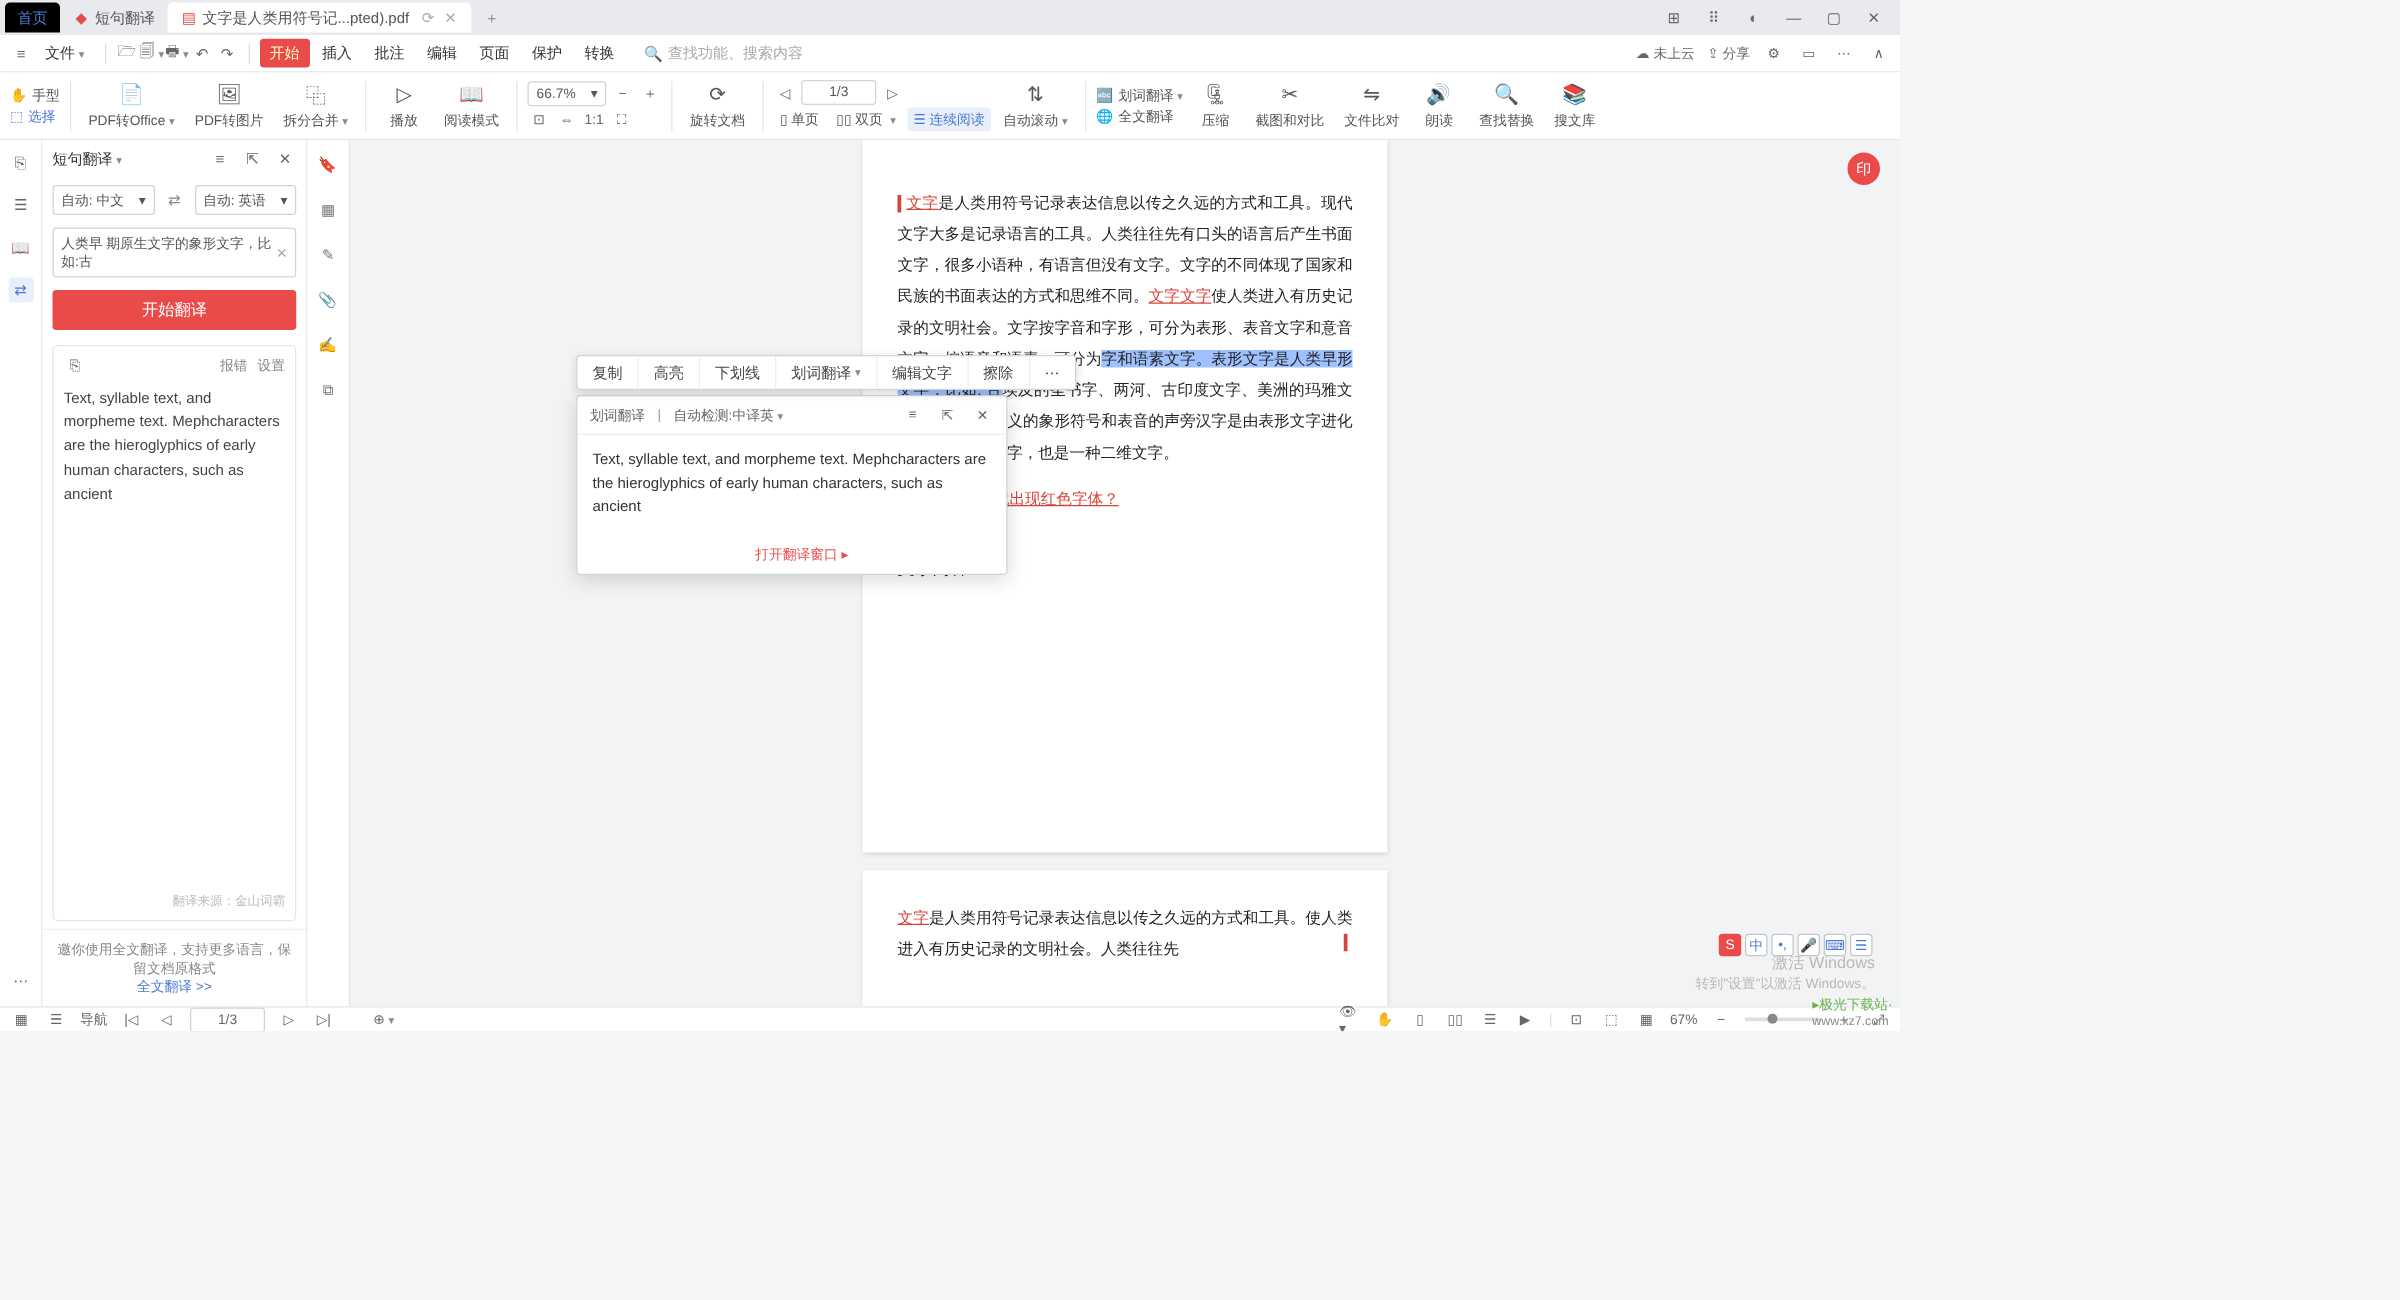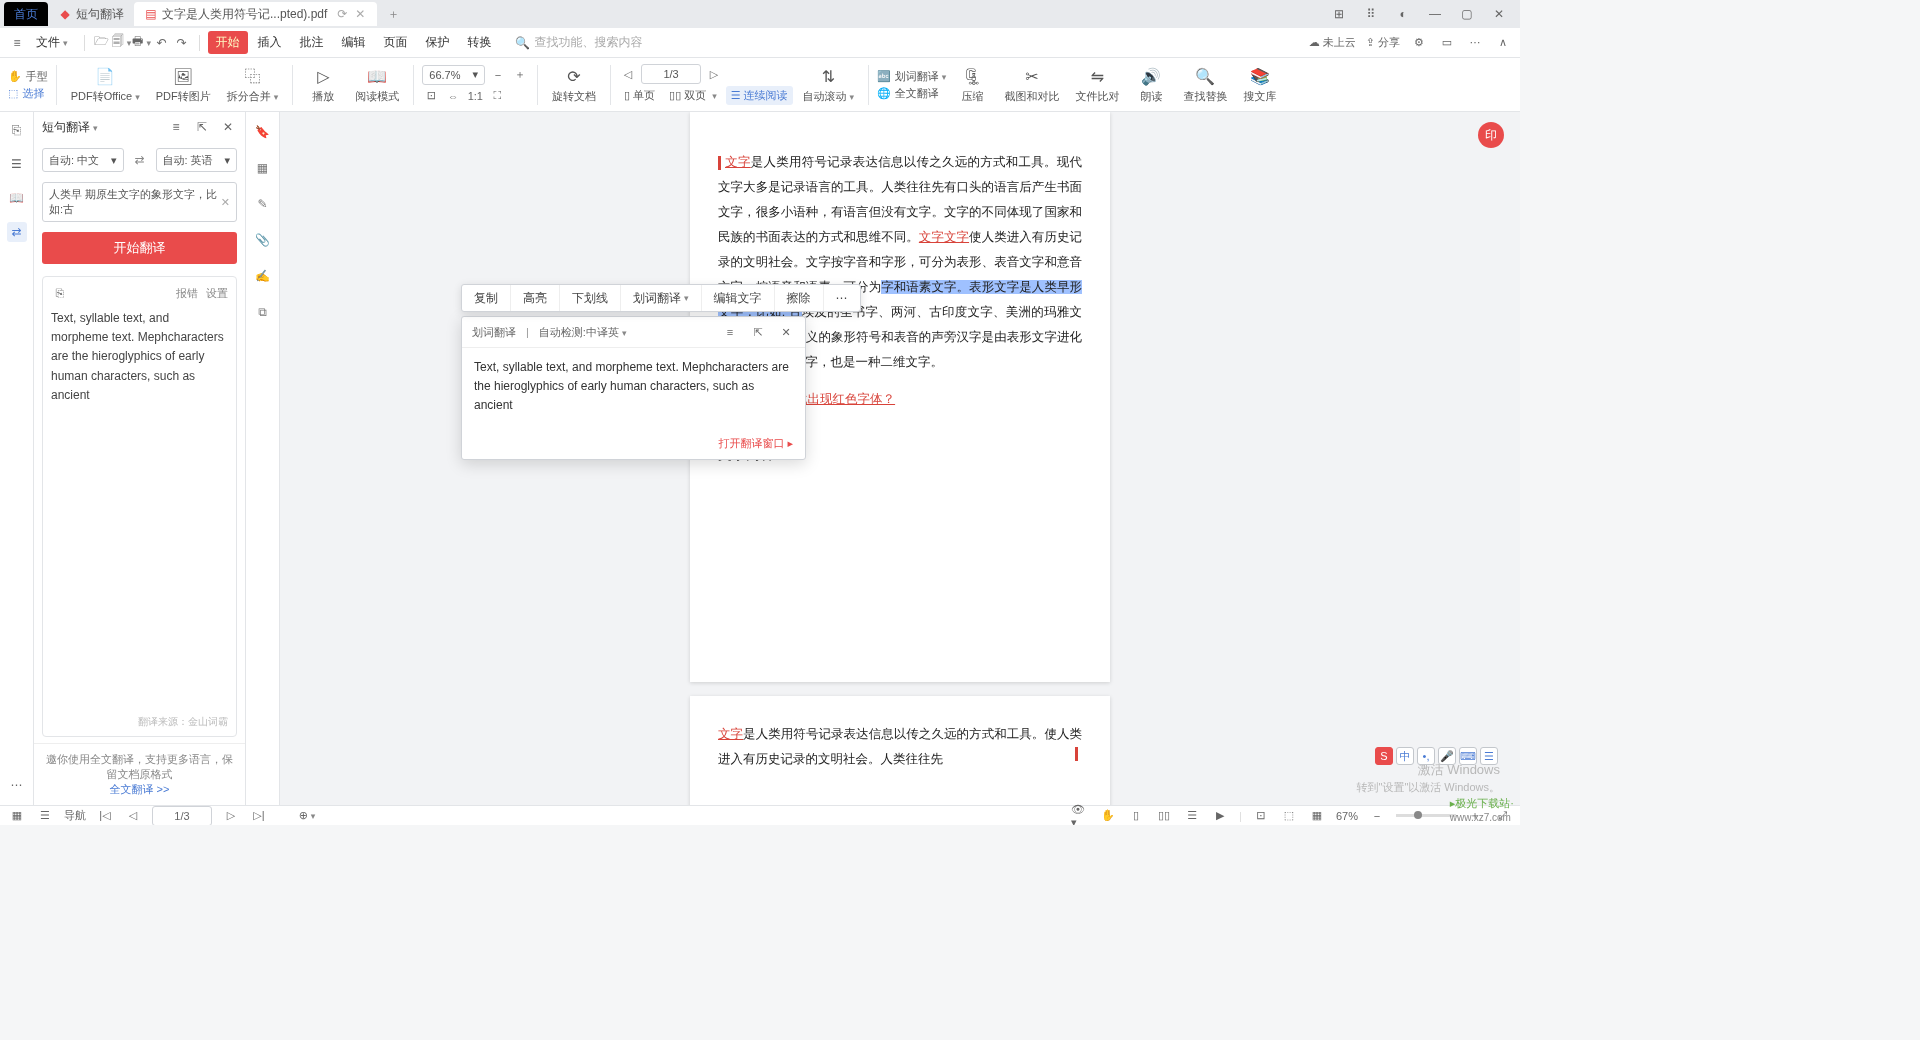--- a/index.html
+++ b/index.html
@@ -53,21 +53,21 @@
 .redlink { color:#d8433a; text-decoration:underline; }
 .hl { background:#9fc1ff; }
 .sectitle { font-size:14px; margin-top:28px; }
 .ctxmenu { position:absolute; left:461px; top:284px; background:#fff; border:1px solid #d0d3d8; border-radius:3px; box-shadow:0 2px 8px rgba(0,0,0,.12); display:flex; align-items:center; height:28px; font-size:12px; z-index:50; }
 .ctxmenu .ci { padding:0 12px; height:100%; display:flex; align-items:center; cursor:pointer; color:#444; border-right:1px solid #eee; }
 .ctxmenu .ci:last-child { border-right:none; }
 .popup { position:absolute; left:461px; top:316px; width:345px; background:#fff; border:1px solid #d0d3d8; border-radius:3px; box-shadow:0 4px 16px rgba(0,0,0,.15); z-index:49; }
 .popup .phdr { display:flex; align-items:center; padding:6px 10px; font-size:11px; color:#666; gap:10px; border-bottom:1px solid #eee; }
 .popup .phdr .right { margin-left:auto; display:flex; gap:10px; color:#999; }
 .popup .pbody { padding:10px 12px; font-size:12px; line-height:1.6; color:#333; min-height:80px; }
-.popup .pfoot { padding:8px 12px; text-align:right; font-size:11px;margin-left:16px; }
+.popup .pfoot { padding:8px 12px; text-align:center; font-size:11px;margin-left:16px; }
 .popup .pfoot a { color:#e94b4b; text-decoration:none; }
 .statusbar { position:absolute; bottom:0; left:0; right:0; height:20px; background:#fff; border-top:1px solid #e3e5e8; display:flex; align-items:center; padding:0 8px; font-size:11px; color:#666; gap:10px; }
 .statusbar .sp { margin-left:auto; display:flex; align-items:center; gap:10px; }
 .floatstamp { position:absolute; right:16px; top:10px; width:26px; height:26px; background:#e94b4b; border-radius:50%; color:#fff; display:flex; align-items:center; justify-content:center; font-size:12px; }
 .wmark { position:absolute; right:20px; bottom:30px; text-align:right; font-size:13px; color:#b8b8b8; line-height:1.4; z-index:5; }
 .dllogo { position:absolute; right:6px; bottom:2px; font-size:11px; color:#6ab04c; z-index:6; }
 .dllogo .u { color:#888; font-size:10px; }
 .ime { position:absolute; right:22px; bottom:60px; display:flex; gap:3px; z-index:7; }
 .ime .k { width:18px; height:18px; border:1px solid #c3c7cc; border-radius:3px; background:#fff; display:flex; align-items:center; justify-content:center; font-size:11px; color:#4a7bd4; }
 .ime .k.red { background:#e94b4b; color:#fff; border-color:#e94b4b; }

